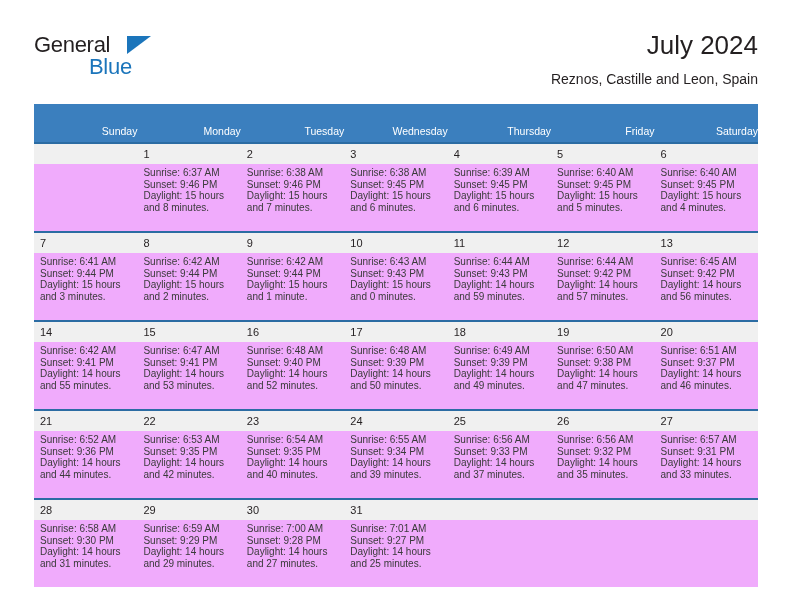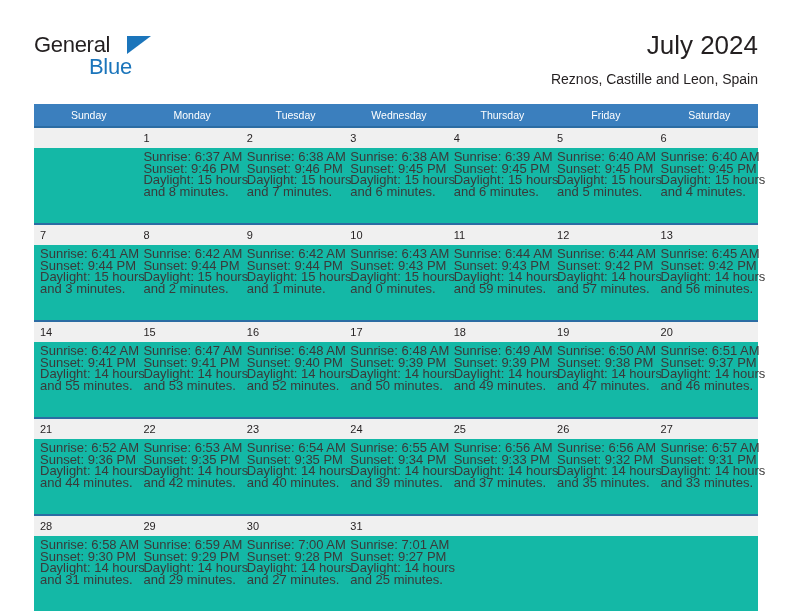--- a/index.html
+++ b/index.html
@@ -91,46 +91,46 @@
     top: 104px;
     width: 724px;
     border-collapse: collapse;
     table-layout: fixed;
   }
   .calendar th {
     background: #3b7fbe;
     color: #ffffff;
     font-size: 10.5px;
     font-weight: normal;
-    text-align: center;
-    padding: 5px 0 5px 6px;
+    text-align: right;
+    padding: 21px 0 5px 6px;
     height: 12px;
     line-height: 12px;
   }
   .weekrow-sep td {
     padding: 0;
     height: 2px;
     background: #2b6ca3;
     line-height: 0;
     font-size: 0;
   }
   .daynum-row td {
     background: #f0f0f0;
     font-size: 11px;
     color: #231f20;
     padding: 3px 0 3px 6px;
     height: 14px;
     line-height: 14px;
     vertical-align: top;
   }
   .info-row td {
-    background: #14b8a6;
-    font-size: 13px;
+    background: #f0abfc;
+    font-size: 10px;
     color: #3a3a3a;
-    padding: 3px 7px 16px 6px;
+    padding: 3px 7px 8px 6px;
     vertical-align: top;
     line-height: 11.6px;
     height: 56px;
   }
   .info-row td .line {
     display: block;
     white-space: nowrap;
   }
 </style>
 </head>

